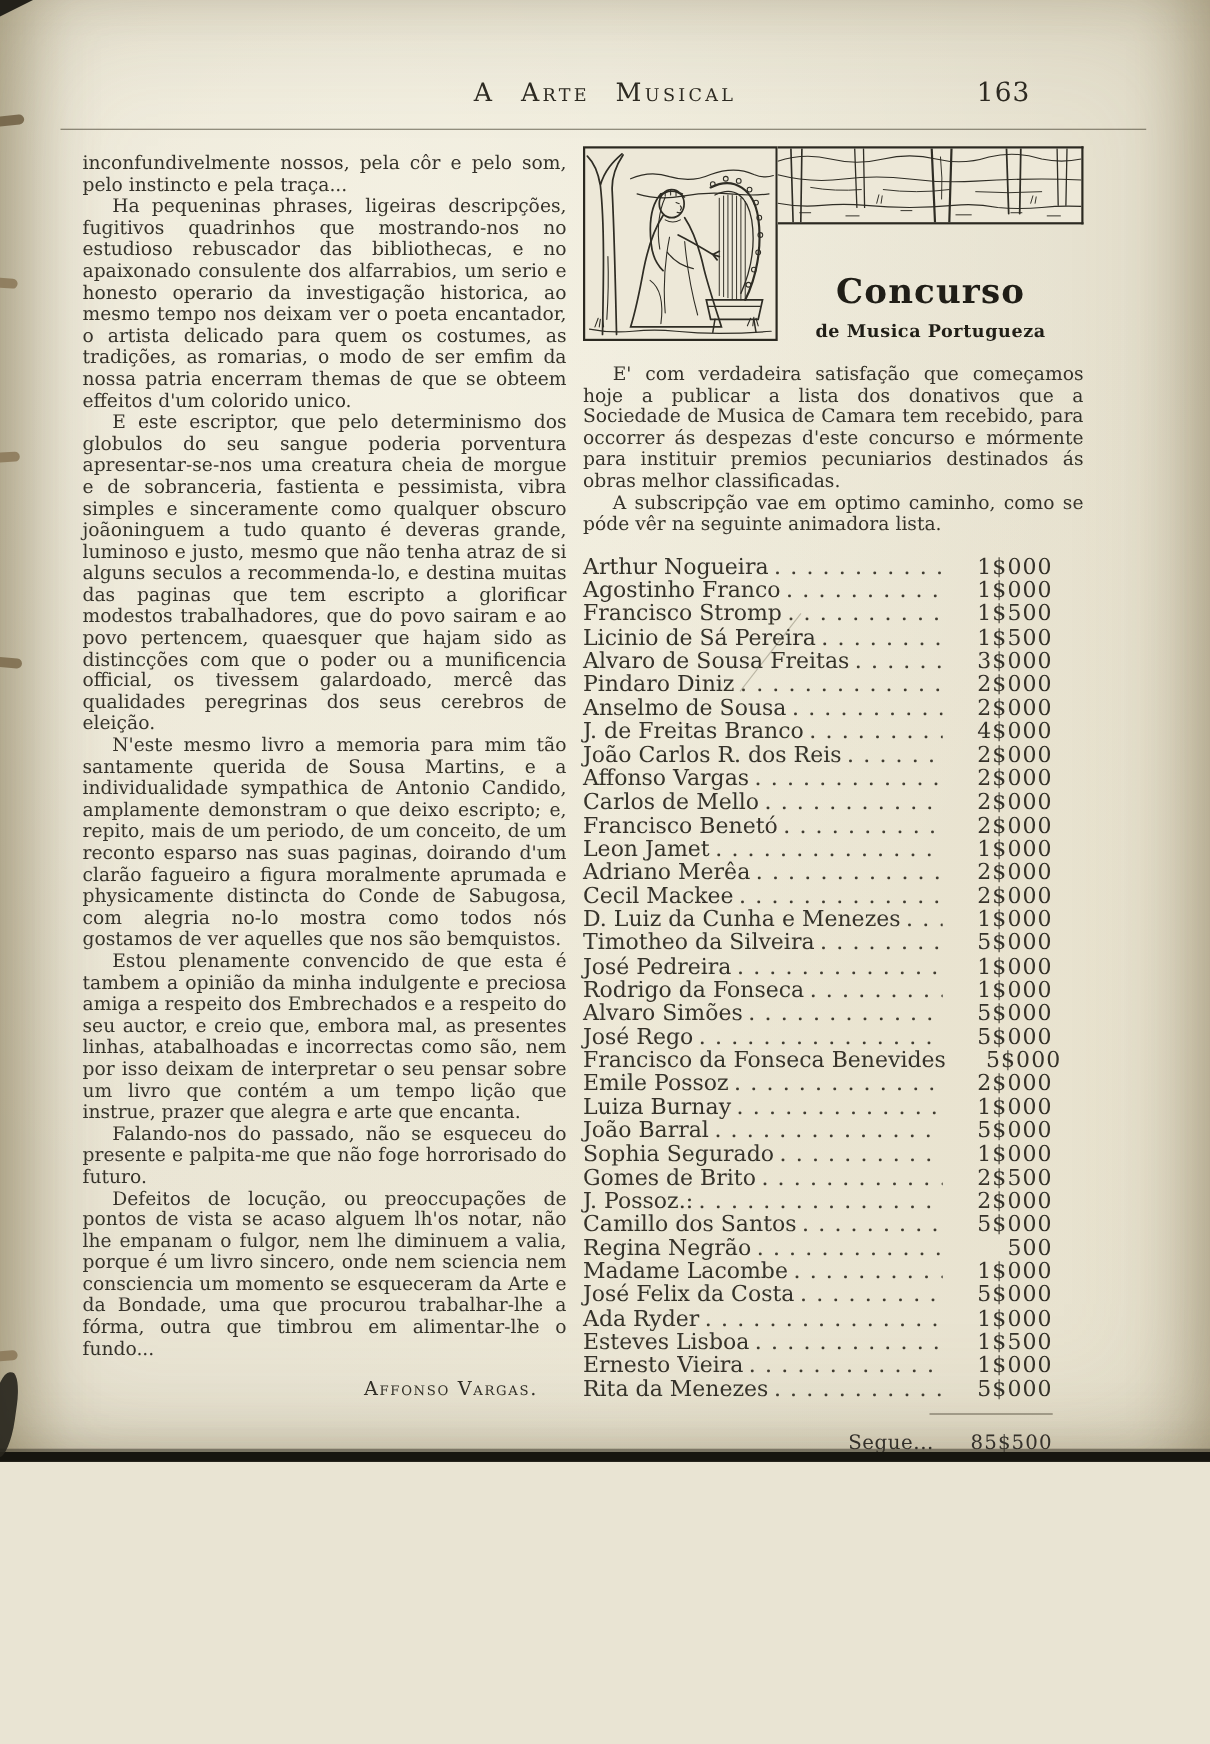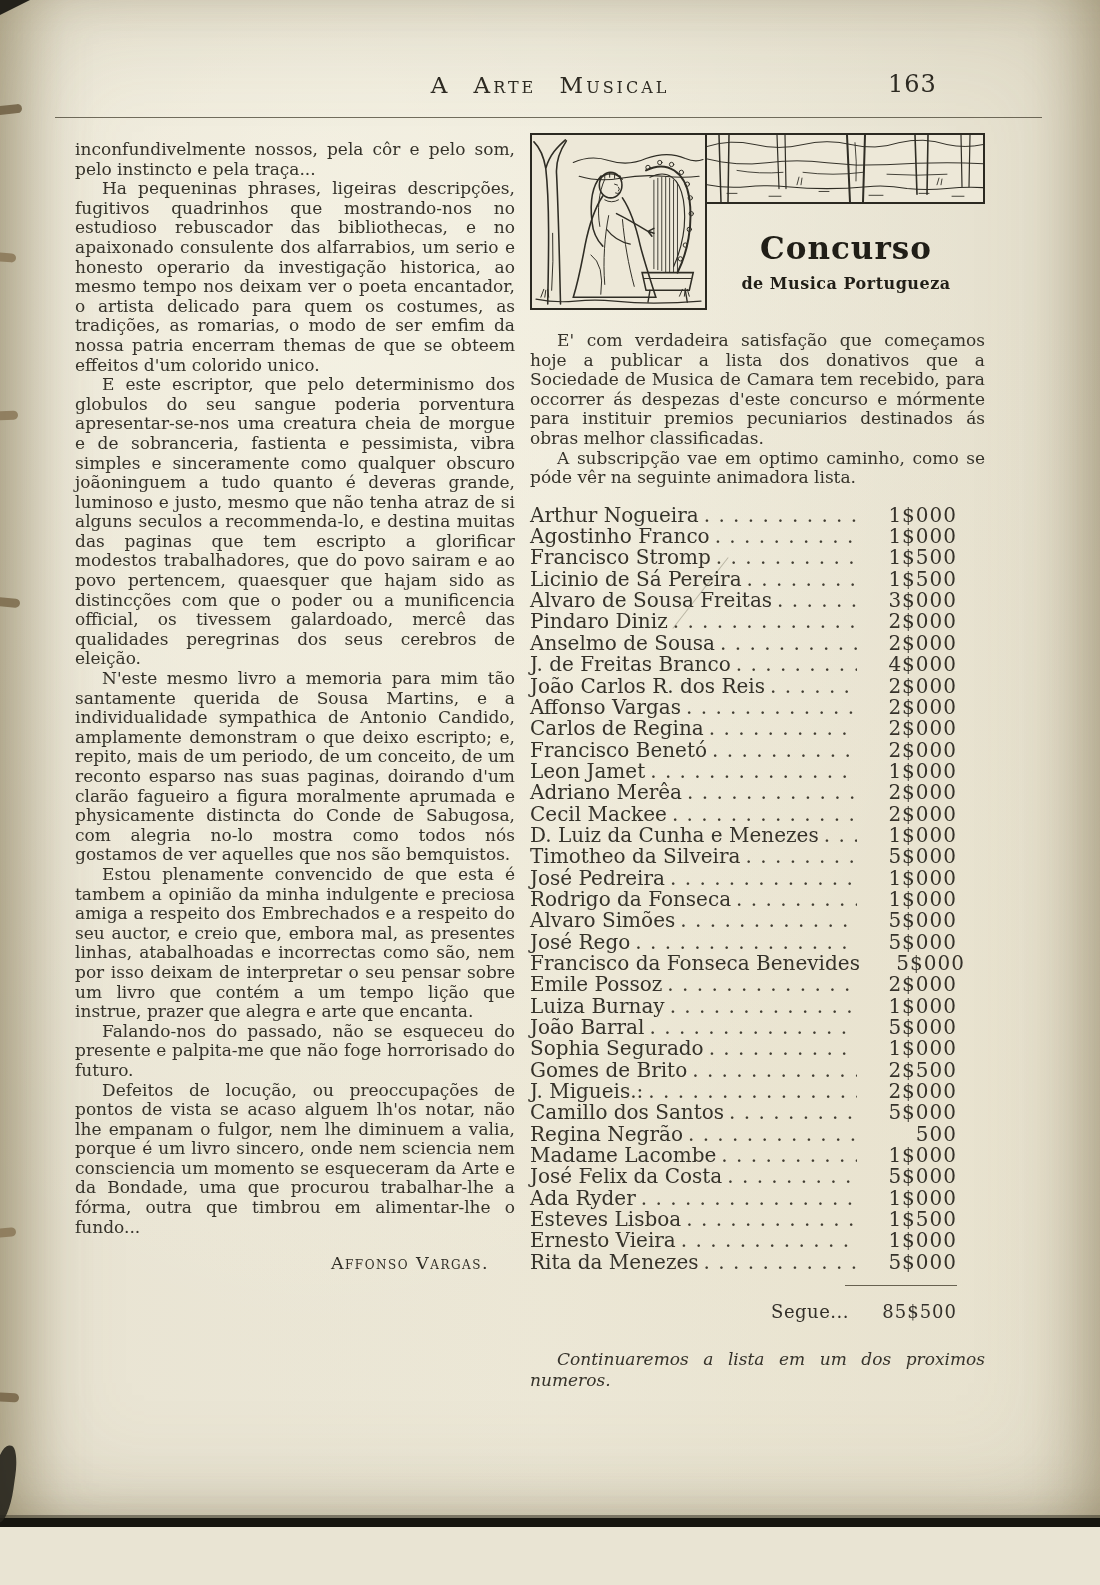--- a/index.html
+++ b/index.html
@@ -3,21 +3,21 @@
 <meta charset="utf-8">
 <style>
   html,body{margin:0;padding:0;}
   body{
     width:1100px;height:1585px;
     font-family:"DejaVu Serif","Liberation Serif",serif;
     background:#e9e4d3;
     overflow:hidden;
   }
   .page{
-    position:relative;width:1100px;height:1527px;
+    position:relative;width:1100px;height:1329px;
     background:
       radial-gradient(ellipse at 30% 20%, rgba(255,253,242,.45), rgba(255,253,242,0) 60%),
       radial-gradient(ellipse at 75% 70%, rgba(235,228,206,.5), rgba(235,228,206,0) 55%),
       linear-gradient(90deg,#ddd6c0 0%, #e9e4d3 6%, #ece8d8 50%, #e6e1cf 94%, #dcd6c2 100%);
     box-shadow:
       inset 0 0 120px rgba(130,115,78,.30),
       inset 55px 0 70px -40px rgba(105,92,58,.42),
       inset -45px 0 60px -35px rgba(115,100,65,.35),
       inset 0 -40px 60px -35px rgba(110,98,62,.35);
     color:#33302a;
@@ -52,21 +52,21 @@
   .para{margin:0;text-align:justify;text-indent:27px;font-size:17px;line-height:19.6px;color:#35322a;}
   .col-left .para:first-of-type{text-indent:0;}
   .it{}
   .signature{margin-top:16px;padding-right:26px;text-align:right;font-variant:small-caps;font-size:17.5px;letter-spacing:1.5px;color:#312e26;}
   
   .feature{display:flex;height:177px;margin-bottom:21px;}
   .pic-left{width:177px;height:177px;border:2.5px solid #2b2921;box-sizing:border-box;background:#ede8d8;flex:none;}
   .pic-left svg,.pic-top svg{display:block;width:100%;height:100%;}
   .feature-right{flex:1;display:flex;flex-direction:column;min-width:0;}
   .pic-top{height:71px;border:2.5px solid #2b2921;border-left:none;box-sizing:border-box;background:#ede8d8;}
-  .feature-title{flex:1;display:flex;flex-direction:column;justify-content:center;align-items:center;padding-top:10px;}
+  .feature-title{flex:1;display:flex;flex-direction:column;justify-content:flex-end;align-items:center;padding-top:10px;}
   .feature-title-line1{font-size:31px;font-weight:bold;letter-spacing:1px;color:#201e17;line-height:1.1;}
   .feature-title-line2{font-size:16px;font-weight:bold;letter-spacing:.5px;color:#201e17;line-height:1.2;margin-top:9px;white-space:nowrap;}
   
   .donations{margin-top:17px;}
   .don-row{display:flex;align-items:center;padding-right:28px;font-size:20px;line-height:21.35px;color:#35322a;}
   .don-name{white-space:nowrap;flex:none;}
   .leader{flex:1;overflow:hidden;white-space:nowrap;margin:0 5px;color:#403c31;}
   .leader::after{content:". . . . . . . . . . . . . . . . . . . . . . . . . . . . . . . . . . . . . . . . . . . . . .";letter-spacing:1px;}
   .don-amount{width:95px;text-align:right;flex:none;letter-spacing:1px;}
   .total-rule{margin:12px 28px 0 auto;width:112px;border-top:1.2px solid rgba(70,64,48,.8);}
@@ -275,21 +275,21 @@
             <span class="don-amount">2$000</span>
           </div>
 
           <div class="don-row">
             <span class="don-name">Affonso Vargas</span>
             <span class="leader"></span>
             <span class="don-amount">2$000</span>
           </div>
 
           <div class="don-row">
-            <span class="don-name">Carlos de Regina</span>
+            <span class="don-name">Carlos de Mello</span>
             <span class="leader"></span>
             <span class="don-amount">2$000</span>
           </div>
 
           <div class="don-row">
             <span class="don-name">Francisco Benetó</span>
             <span class="leader"></span>
             <span class="don-amount">2$000</span>
           </div>
 
@@ -377,21 +377,21 @@
             <span class="don-amount">1$000</span>
           </div>
 
           <div class="don-row">
             <span class="don-name">Gomes de Brito</span>
             <span class="leader"></span>
             <span class="don-amount">2$500</span>
           </div>
 
           <div class="don-row">
-            <span class="don-name">J. Migueis.:</span>
+            <span class="don-name">J. Possoz.:</span>
             <span class="leader"></span>
             <span class="don-amount">2$000</span>
           </div>
 
           <div class="don-row">
             <span class="don-name">Camillo dos Santos</span>
             <span class="leader"></span>
             <span class="don-amount">5$000</span>
           </div>
 

